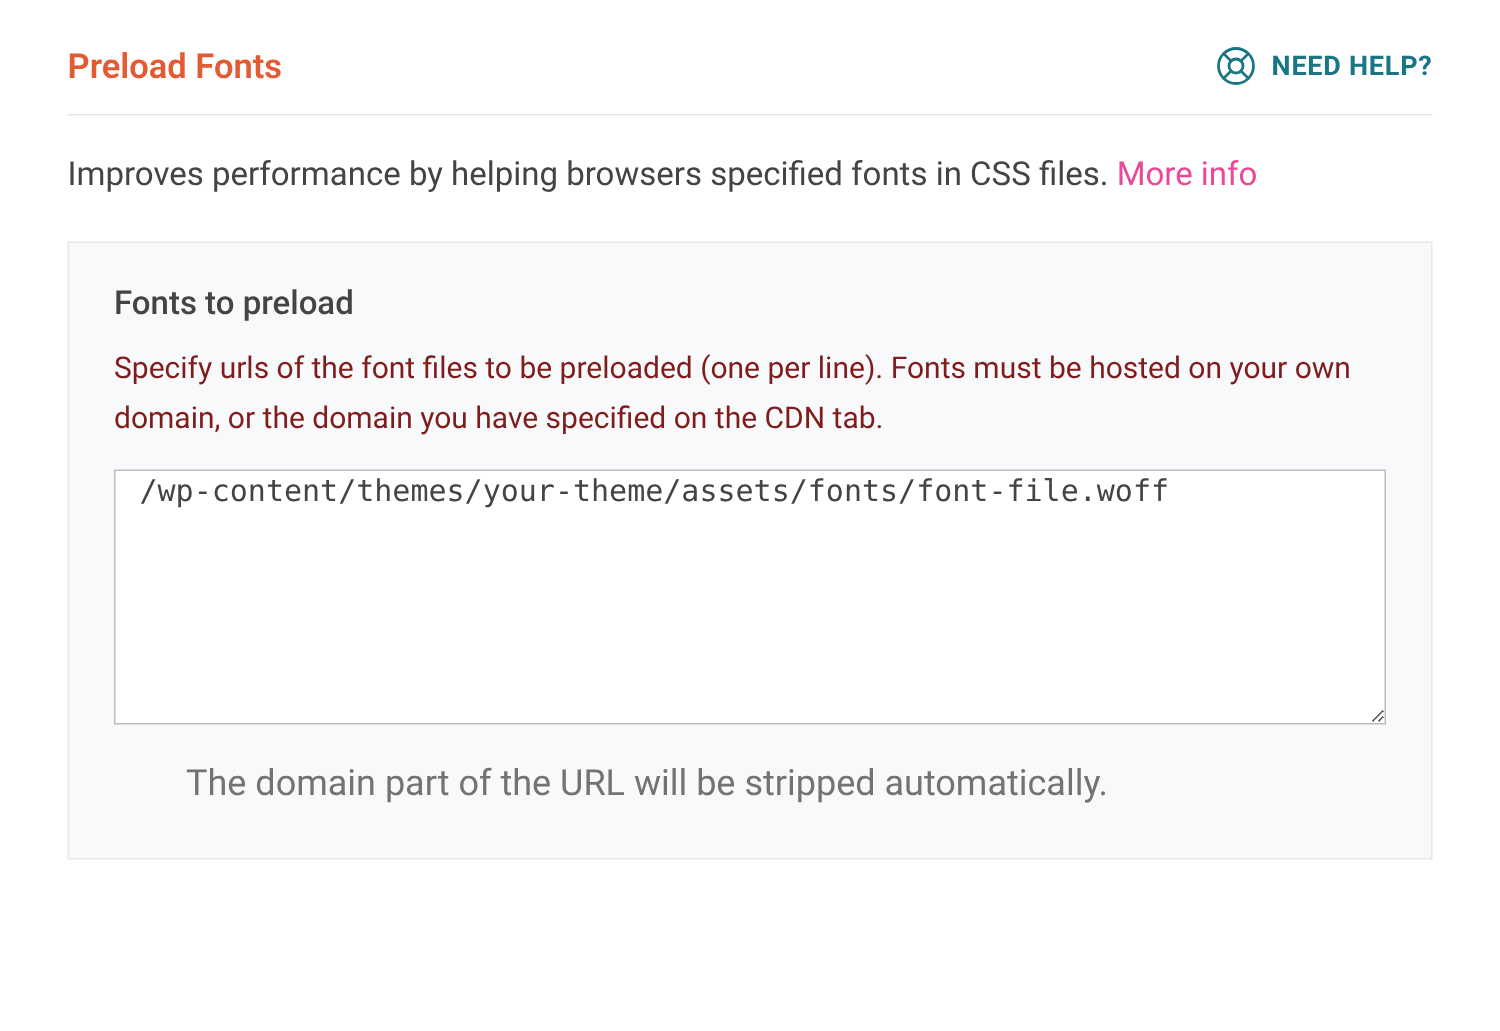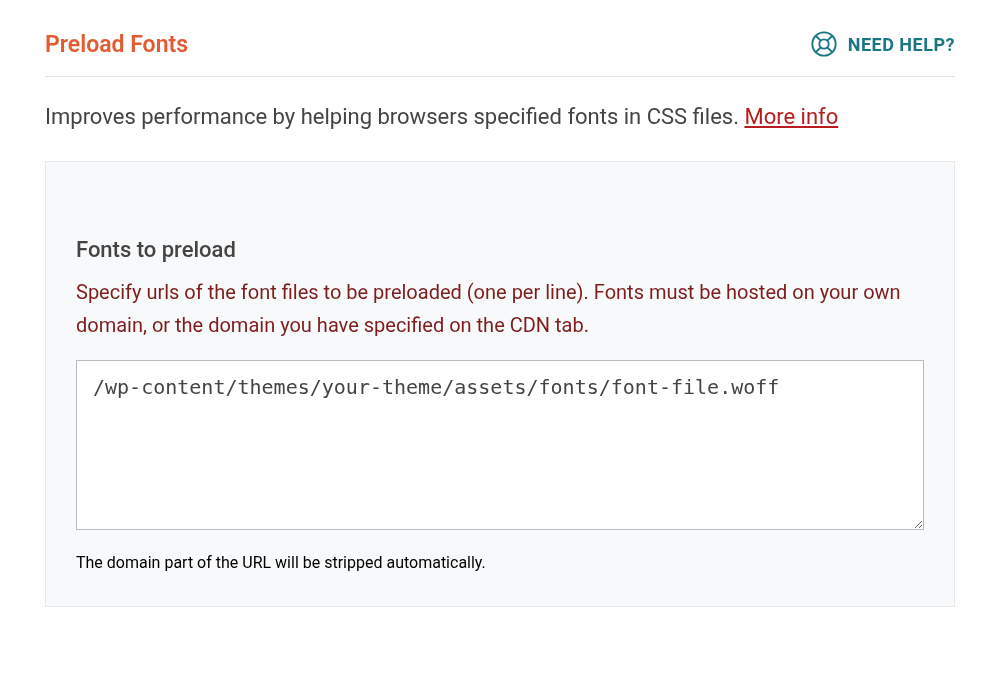--- a/index.html
+++ b/index.html
@@ -40,60 +40,59 @@
       letter-spacing: 0.5px;
       color: #1a7684;
     }
     .description {
       margin-top: 22px;
       font-size: 22px;
       line-height: 1.65;
       color: #444;
     }
     .more-info {
-      text-decoration: underline;
-      color: #b91c1c;
+      color: #ec4899;
       cursor: pointer;
     }
     .card {
       margin-top: 26px;
       background: #f8f9fa;
       border: 1px solid #e7e8ea;
       padding: 28px 30px 30px 30px;
     }
     .card-title {
       font-size: 22px;
       font-weight: 500;
       color: #444;
       margin-bottom: 14px;
-      margin-top: 47px;
     }
     .card-desc {
       font-size: 20px;
       line-height: 1.65;
       color: #7f1d1d;
       margin-bottom: 18px;
     }
     .fonts-textarea {
       width: 100%;
       height: 170px;
-      padding: 14px 16px;
+      padding: 1px 16px;
       font-family: ui-monospace, Menlo, Consolas, monospace;
       font-size: 20px;
       color: #444;
       background: #ffffff;
       border: 1px solid #b8bcc0;
       resize: vertical;
       outline: none;
     }
     .hint {
       margin-top: 16px;
-      font-size: 16px;
+      font-size: 24px;
       line-height: 1.6;
-      color: #000000;
+      color: #737373;
+      margin-left: 48px;
     }
   </style>
 </head>
 <body>
 
 <div class="header-row">
   <h2 class="section-title">Preload Fonts</h2>
   <a class="help-link">
     <span class="help-icon">
       <svg viewBox="0 0 24 24" fill="none" stroke="currentColor" stroke-width="1.6" stroke-linecap="round" stroke-linejoin="round">

